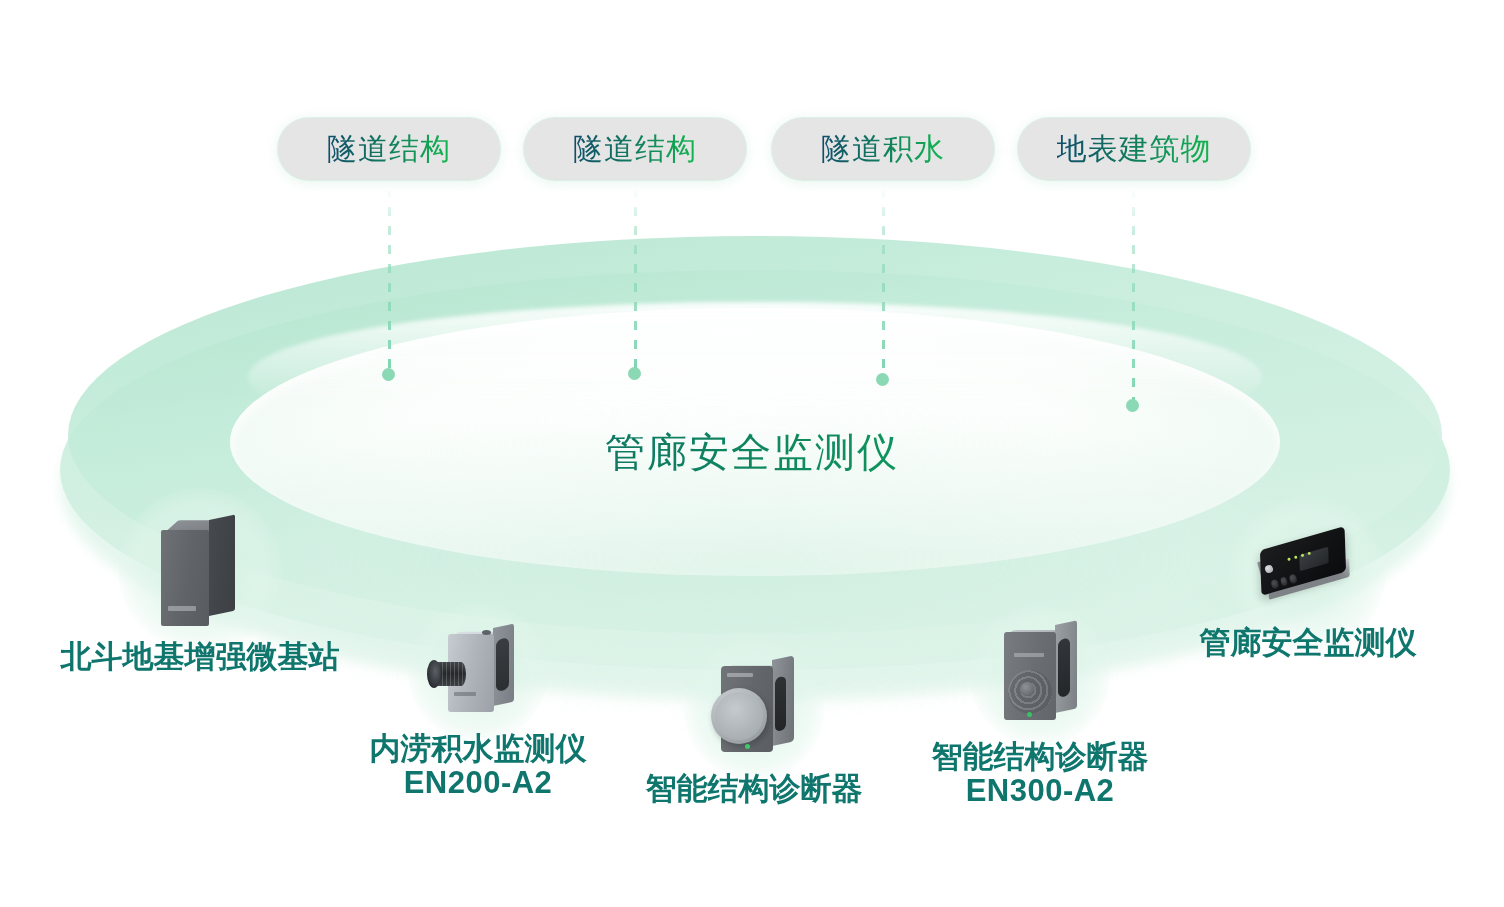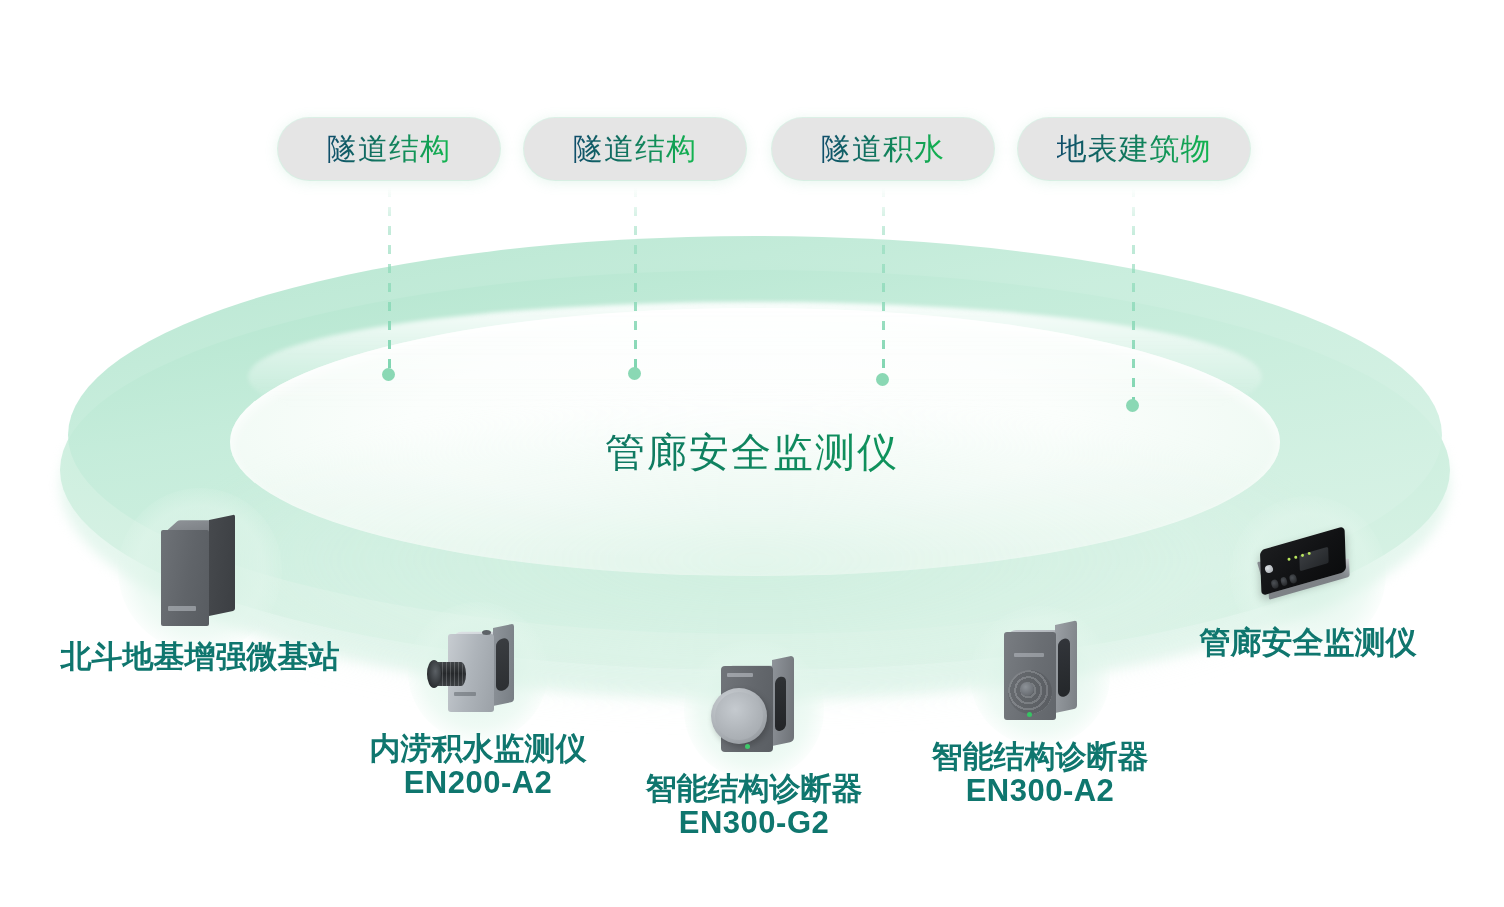--- a/index.html
+++ b/index.html
@@ -552,21 +552,20 @@
       <div class="body-side"></div>
       <div class="body-vent"></div>
       <div class="body"></div>
       <div class="logo"></div>
       <div class="disc"></div>
       <div class="disc-rim"></div>
       <div class="led"></div>
     </div>
     <div class="node-text" style="top:132px;">
       <div>智能结构诊断器</div>
-      <div class="model">EN300-G2</div>
     </div>
   </div>
 
   <div class="node" style="left:1040px; top:606px;">
     <div class="node-halo" style="top:0px; width:140px; height:140px;"></div>
     <div class="device dev-ripple" style="top:18px;">
       <div class="body-top"></div>
       <div class="body-side"></div>
       <div class="body-vent"></div>
       <div class="body"></div>

